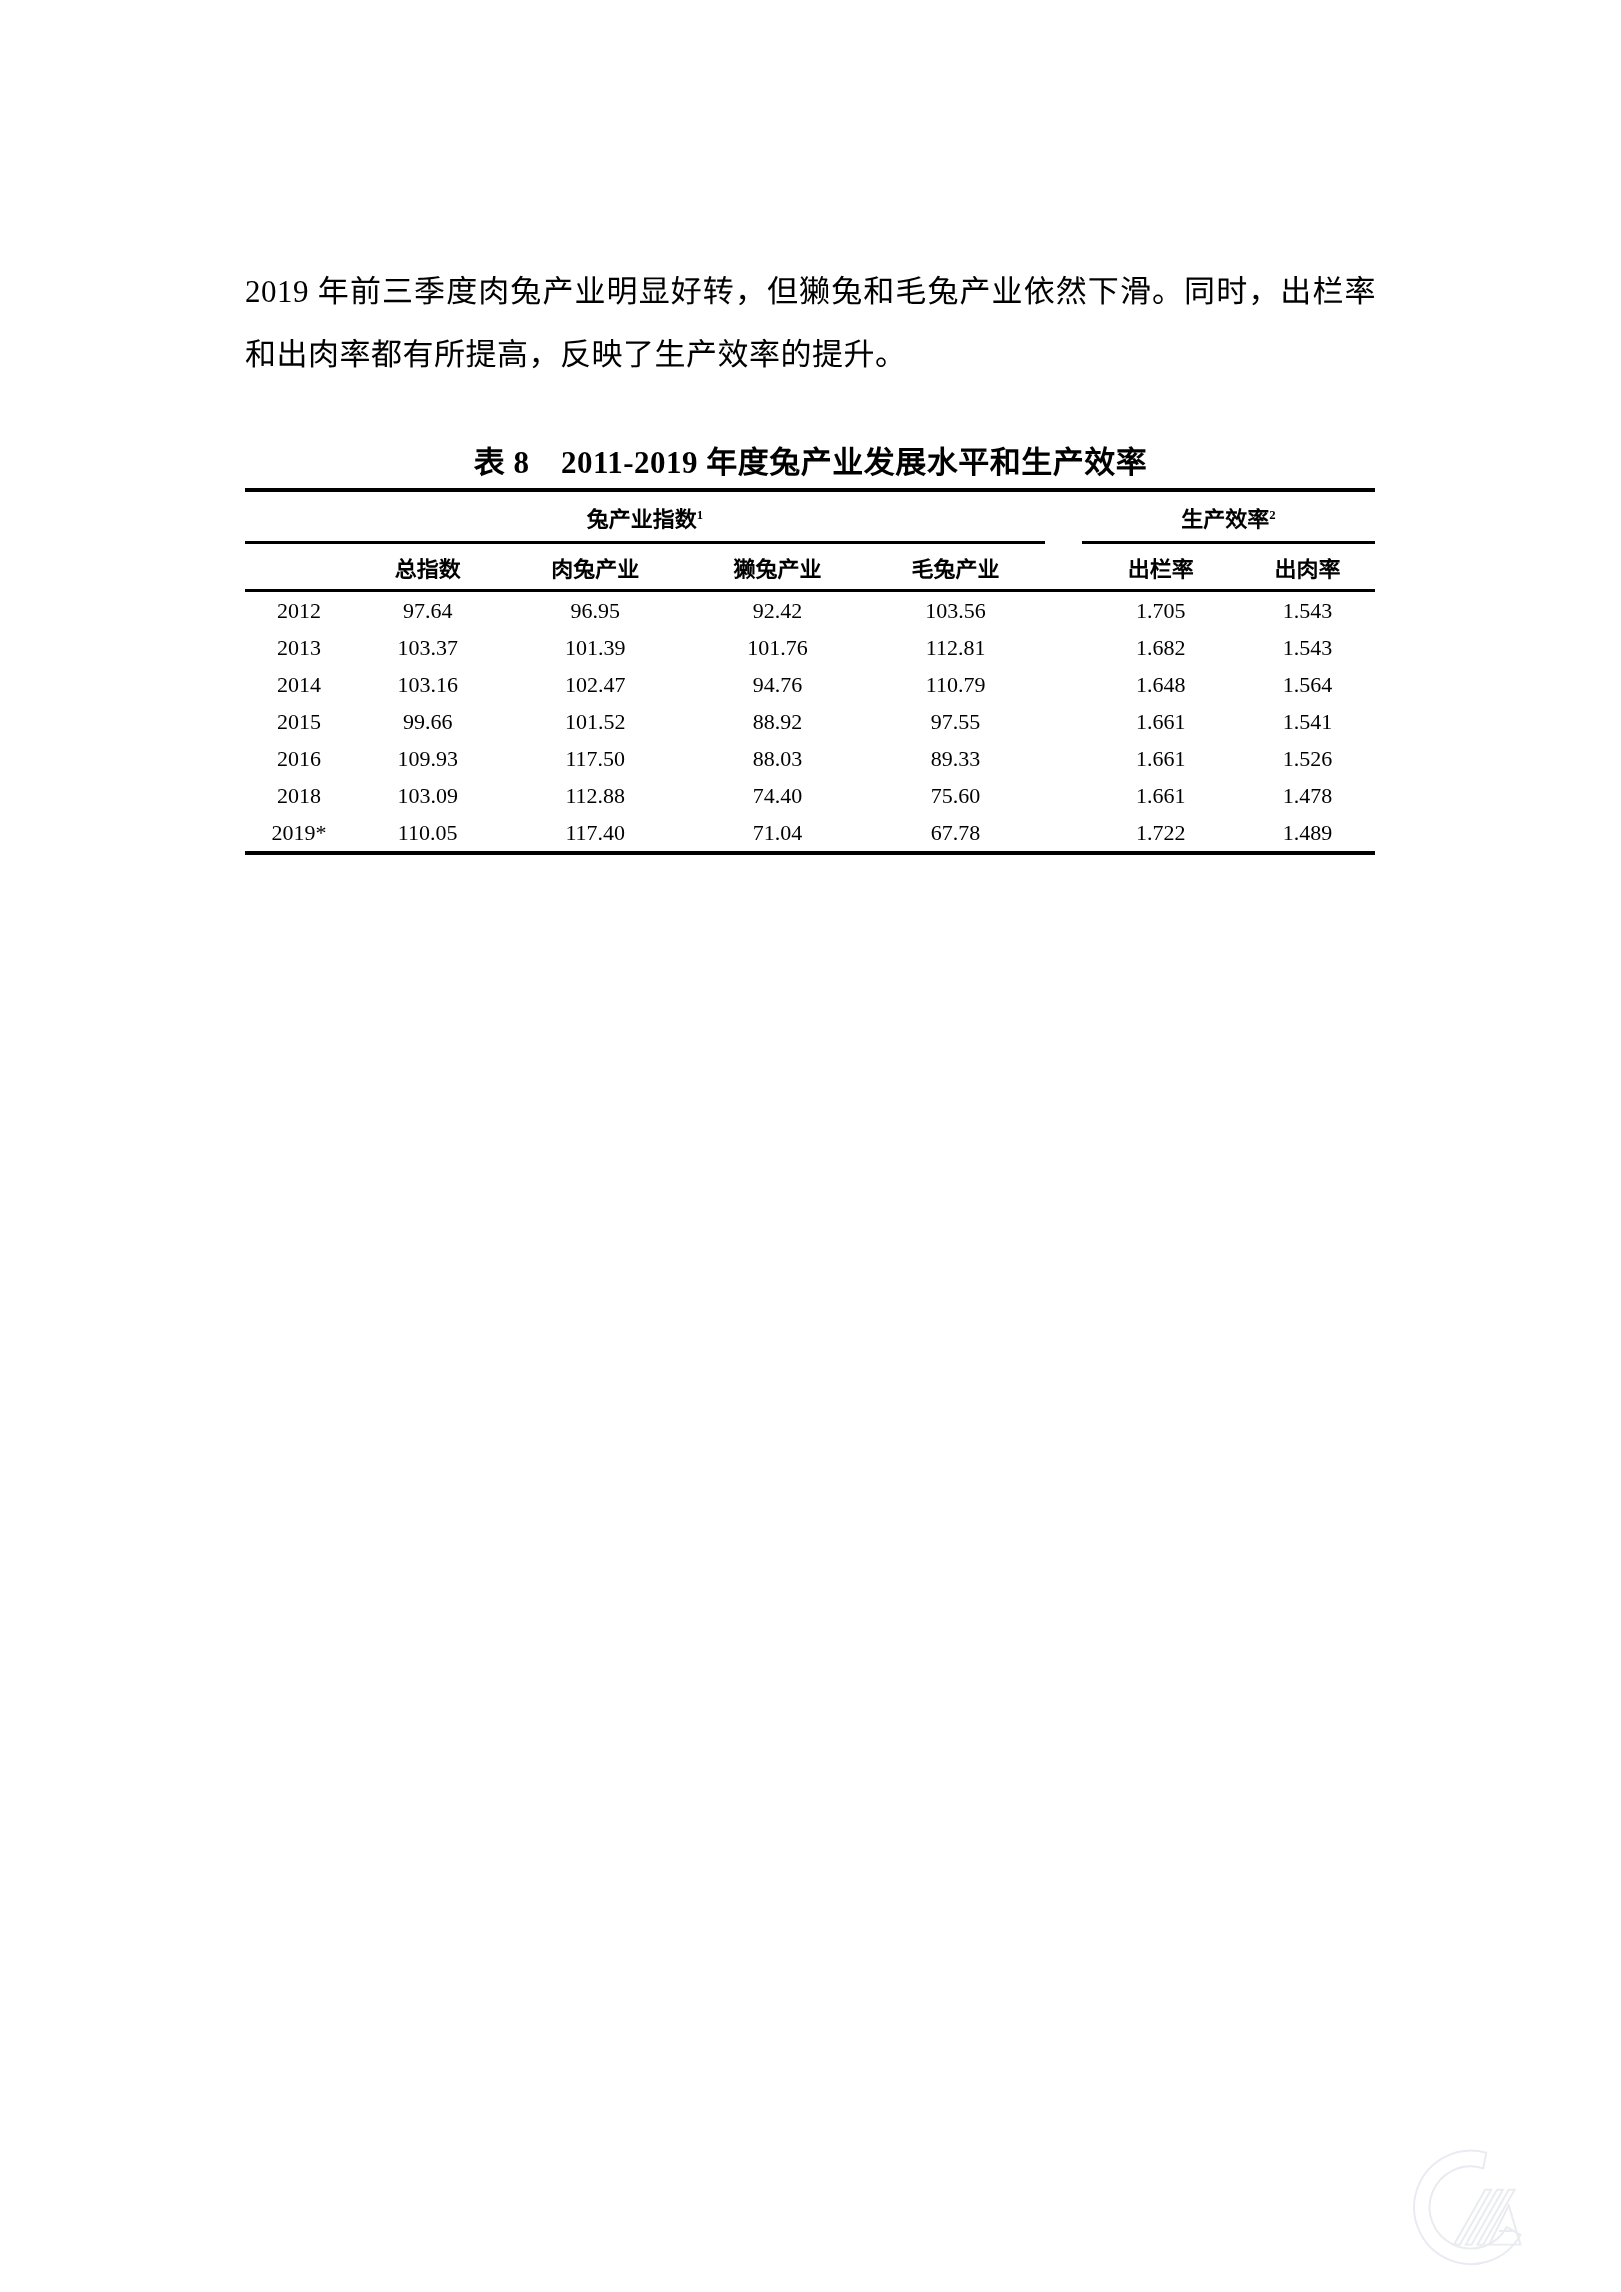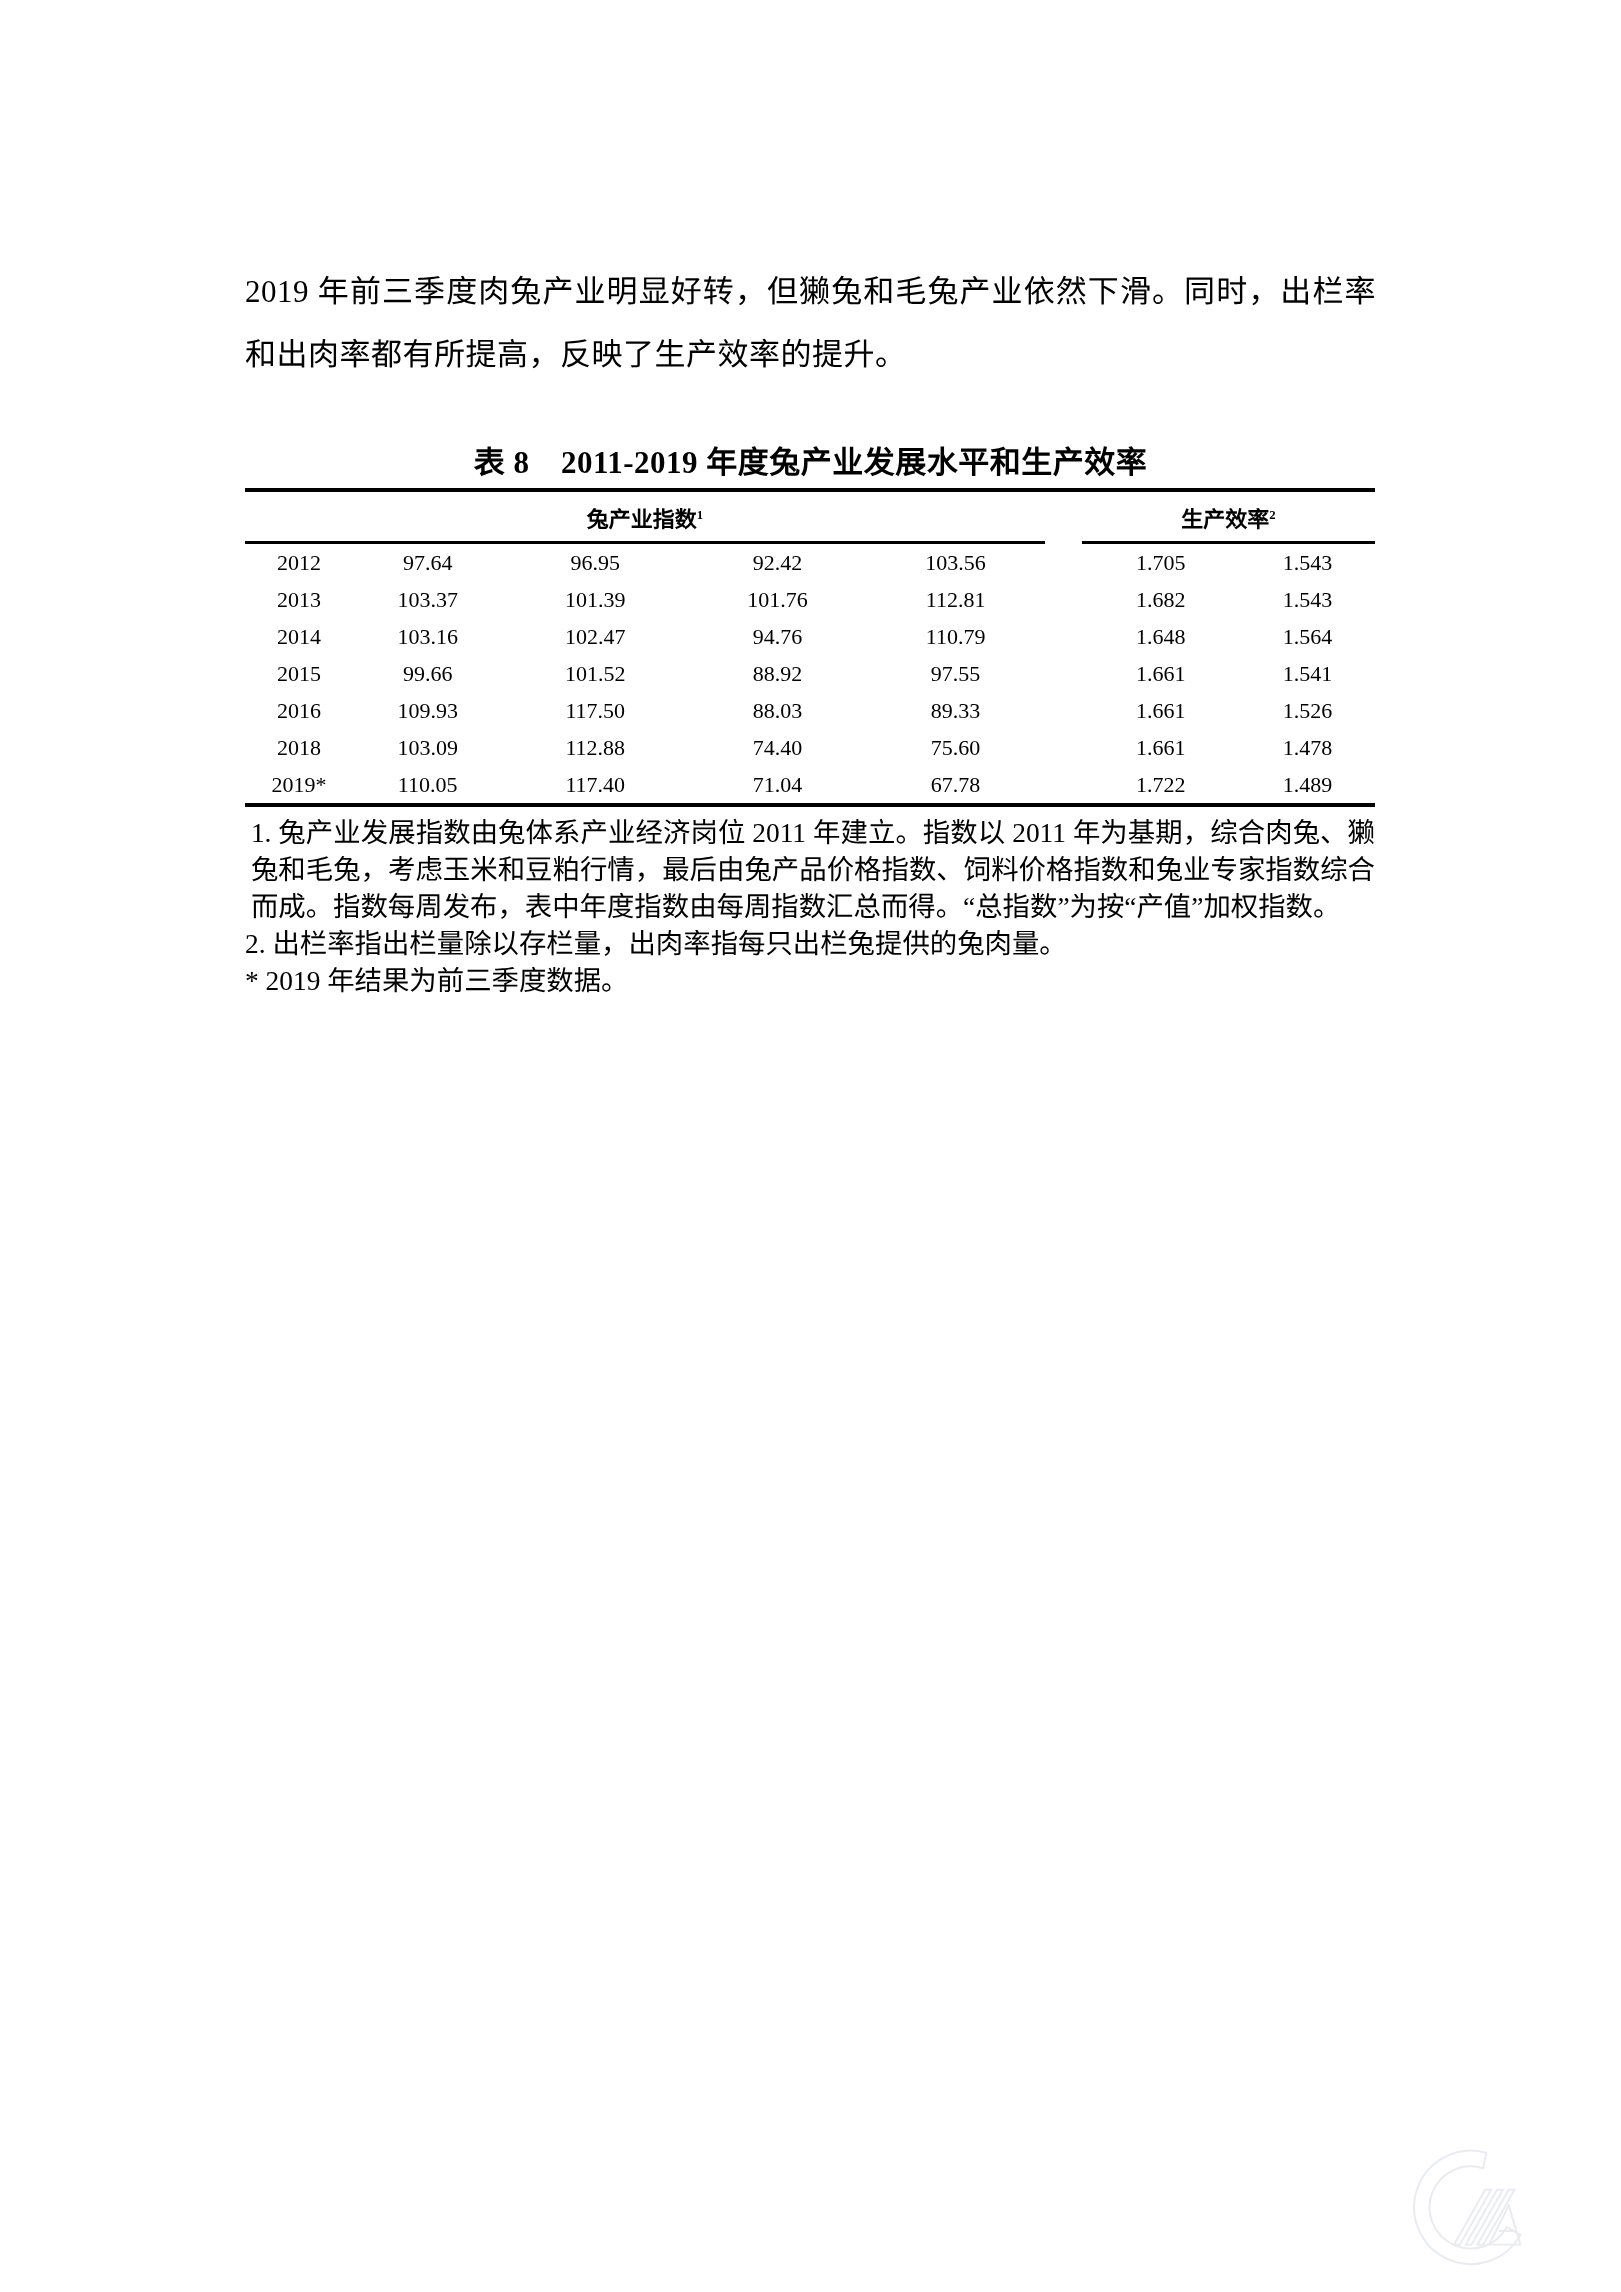--- a/index.html
+++ b/index.html
@@ -94,20 +94,30 @@
         <col style="width:37px">
       <col style="width:158px">
         <col style="width:135px">
     </colgroup>
     <tbody>
         <tr class="grp-row">
       <td class="grp-left" colspan="5"><span>兔产业指数</span><sup>1</sup></td>
       <td class="grp-gap"></td>
       <td class="grp-right" colspan="2"><span>生产效率</span><sup>2</sup></td>
     </tr>
+    <tr class="hdr-row">
+      <td></td>
+      <td>总指数</td>
+      <td>肉兔产业</td>
+      <td>獭兔产业</td>
+      <td>毛兔产业</td>
+      <td></td>
+      <td>出栏率</td>
+      <td>出肉率</td>
+    </tr>
     <tr class="data-row">
       <td>2012</td>
       <td>97.64</td>
       <td>96.95</td>
       <td>92.42</td>
       <td>103.56</td>
       <td></td>
       <td>1.705</td>
       <td>1.543</td>
     </tr>
@@ -167,25 +177,20 @@
       <td>117.40</td>
       <td>71.04</td>
       <td>67.78</td>
       <td></td>
       <td>1.722</td>
       <td>1.489</td>
     </tr>
   </tbody>
     </table>
 
-  <div class="footnotes">
-    <p class="fn fn1">1. 兔产业发展指数由兔体系产业经济岗位 2011 年建立。指数以 2011 年为基期，综合肉兔、獭兔和毛兔，考虑玉米和豆粕行情，最后由兔产品价格指数、饲料价格指数和兔业专家指数综合而成。指数每周发布，表中年度指数由每周指数汇总而得。“总指数”为按“产值”加权指数。</p>
-    <p class="fn">2. 出栏率指出栏量除以存栏量，出肉率指每只出栏兔提供的兔肉量。</p>
-    <p class="fn">* 2019 年结果为前三季度数据。</p>
-  </div>
 
 </main>
 
 <svg class="watermark" viewBox="0 0 140 140" xmlns="http://www.w3.org/2000/svg" aria-hidden="true">
   <g fill="none" stroke="#e9ebf0" stroke-width="2">
     <path d="M 83 16 A 58 58 0 1 0 118 100 L 104 92 A 42 42 0 1 1 80 32 Z"></path>
     <path d="M 50 110 L 82 54 L 88 54 L 56 110 Z"></path>
     <path d="M 62 110 L 94 54 L 100 54 L 68 110 Z"></path>
     <path d="M 74 110 L 106 54 L 112 54 L 80 110 Z"></path>
     <path d="M 86 110 L 106 70 L 118 110 Z"></path>

